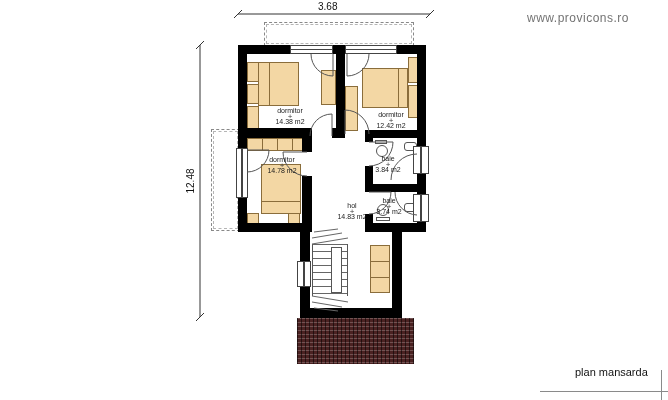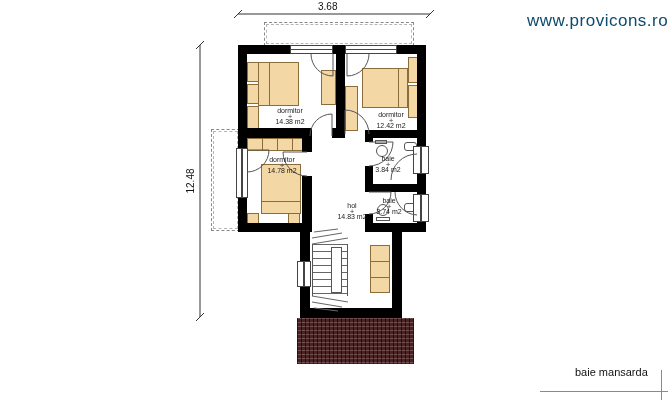--- a/index.html
+++ b/index.html
@@ -10,41 +10,41 @@
   .win.h{background-image:linear-gradient(to bottom,transparent 44%,#444 44%,#444 56%,transparent 56%);}
   .win.v{background-image:linear-gradient(to right,transparent 44%,#444 44%,#444 56%,transparent 56%);}
   .furn{position:absolute;background:#f3d7a4;border:1px solid #8a6d3b;box-sizing:border-box;z-index:2;}
   .fix{position:absolute;background:#fff;border:1px solid #555;box-sizing:border-box;z-index:2;}
   .dashed{position:absolute;border:1px dashed #888;outline:1px dashed #b5b5b5;outline-offset:-3px;z-index:1;box-sizing:border-box;}
   .room-label{position:absolute;transform:translate(-50%,-50%);text-align:center;font-size:7px;
               line-height:8px;color:#1a1a1a;white-space:nowrap;z-index:10;}
   .marker{display:block;font-size:8px;line-height:3px;height:3px;color:#444;}
   .dim{position:absolute;font-size:10px;color:#111;z-index:10;white-space:nowrap;}
   #dim-height{transform:translate(-50%,-50%) rotate(-90deg);}
-  #watermark{position:absolute;left:527px;top:11px;font-size:17px;letter-spacing:.5px;color:#0c4a6e;z-index:10;}
+  #watermark{position:absolute;left:527px;top:11px;font-size:12px;letter-spacing:.5px;color:#737373;z-index:10;}
   #plan-title{position:absolute;left:575px;top:366px;font-size:11px;color:#111;z-index:10;}
   #stairs-treads{position:absolute;left:312px;top:244px;width:36px;height:52px;z-index:2;
       border-left:1px solid #555;border-right:1px solid #555;box-sizing:border-box;
       background-image:repeating-linear-gradient(to bottom,#666 0 1px,transparent 1px 7px);}
   #roof-hatch{position:absolute;left:297px;top:318px;width:117px;height:46px;z-index:1;
       background-color:#4b2222;
       background-image:repeating-linear-gradient(to right,rgba(0,0,0,.55) 0 1px,transparent 1px 4px),
                        repeating-linear-gradient(to bottom,rgba(255,255,255,.22) 0 1px,transparent 1px 4px);}
   #svg-overlay{position:absolute;left:0;top:0;z-index:5;pointer-events:none;}
   .frameline{position:absolute;background:#8a8a8a;z-index:9;}
   .divided-v{background-image:repeating-linear-gradient(to right,transparent 0 14px,#8a6d3b 14px 15px);}
   .divided-h{background-image:repeating-linear-gradient(to bottom,transparent 0 15px,#8a6d3b 15px 16px);}
 </style>
 </head>
 <body>
 
 <div id="canvas">
 
   <div id="watermark">www.provicons.ro</div>
-  <div id="plan-title">baie mansarda</div>
+  <div id="plan-title">plan mansarda</div>
   <div class="frameline" style="left:540px;top:391px;width:128px;height:1px;"></div>
   <div class="frameline" style="left:661px;top:370px;width:1px;height:30px;"></div>
 
   <div class="dim" style="left:318px;top:1px;">3.68</div>
   <div class="dim" id="dim-height" style="left:190px;top:181px;">12.48</div>
 
   <div class="dashed" style="left:264px;top:22px;width:150px;height:24px;"></div>
   <div class="dashed" style="left:211px;top:129px;width:29px;height:102px;"></div>
 
   <div id="roof-hatch"></div>

